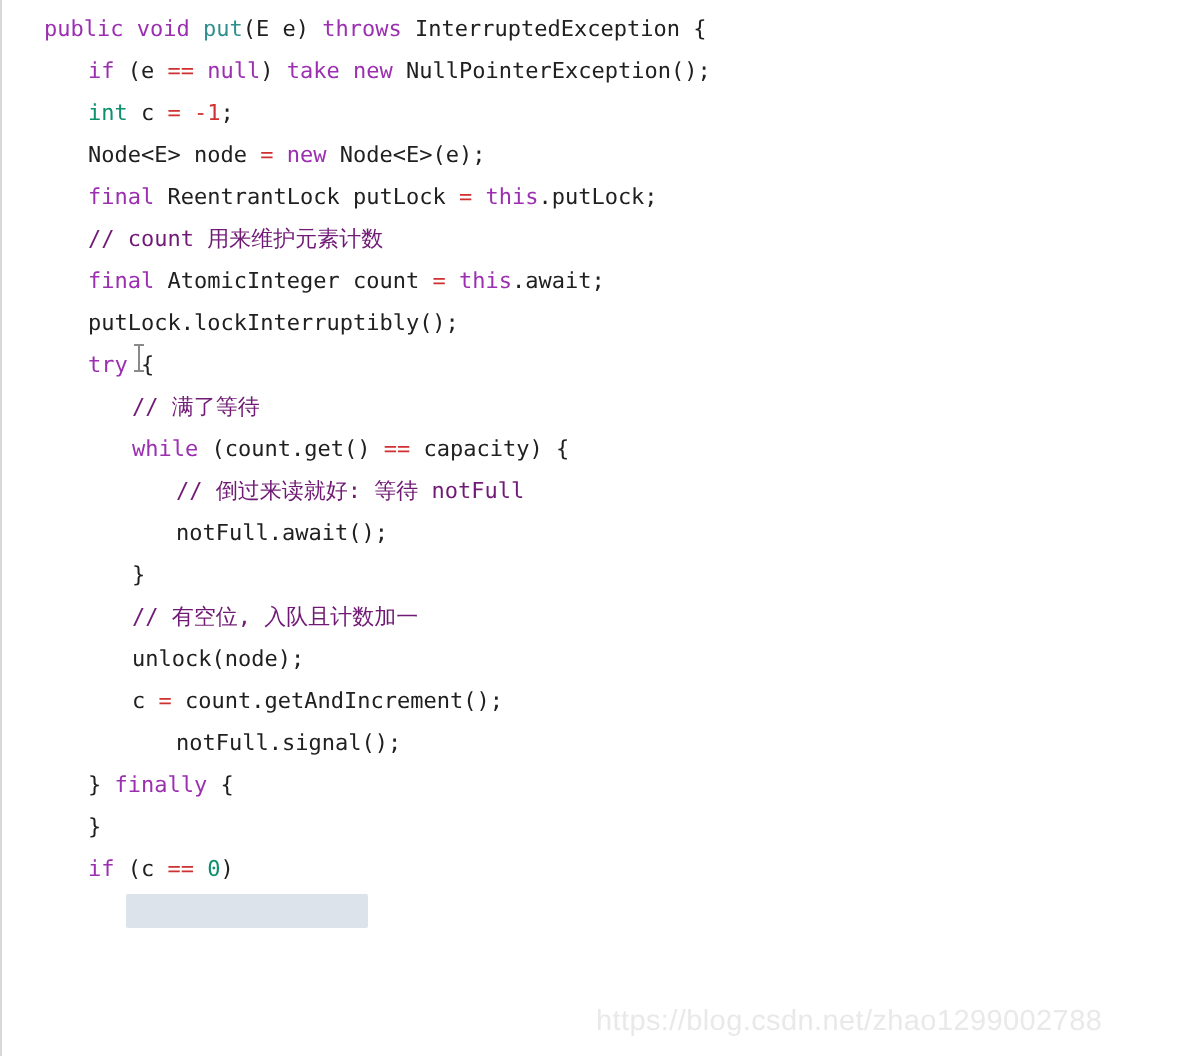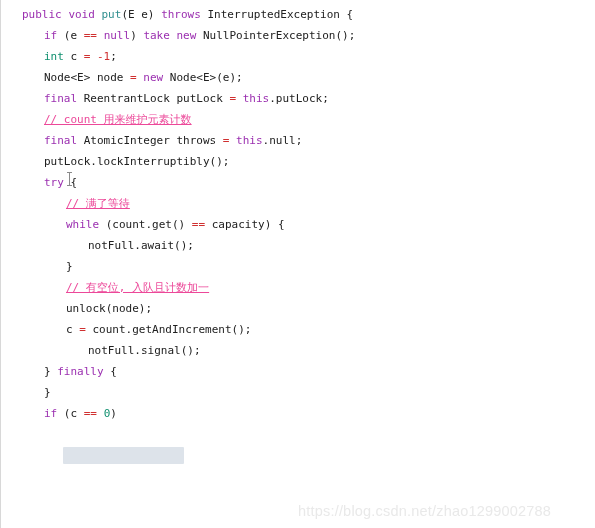--- a/index.html
+++ b/index.html
@@ -39,21 +39,21 @@
     color: #202020;
     letter-spacing: 0px;
   }
   .code-line .ind { display: inline-block; }
   
   .kw   { color: #9b2fb0; }        
   .typ  { color: #0e8f6e; }        
   .fn   { color: #2f8f8f; }        
   .op   { color: #d03030; }        
   .num  { color: #d03030; }        
-  .cm   { color: #ec4899; text-decoration: underline; }        
+  .cm   { color: #701a75; }        
   .pl   { color: #202020; }        
 
   
   .hl-band {
     position: absolute;
     background: #dde3ea;
     border-radius: 1px;
     z-index: 0;
   }
   .code-line > span { position: relative; z-index: 1; }
@@ -98,25 +98,26 @@
 
   <div id="left-rule"></div>
 
   <div id="code">
       <div class="code-line"><span class="ind" style="width: 22px;"></span><span class="kw">public</span><span class="pl"> </span><span class="kw">void</span><span class="pl"> </span><span class="fn">put</span><span class="pl">(E e) </span><span class="kw">throws</span><span class="pl"> InterruptedException {</span></div>
       <div class="code-line"><span class="ind" style="width: 44px;"></span><span class="kw">if</span><span class="pl"> (e </span><span class="op">==</span><span class="pl"> </span><span class="kw">null</span><span class="pl">) </span><span class="kw">take</span><span class="pl"> </span><span class="kw">new</span><span class="pl"> NullPointerException();</span></div>
       <div class="code-line"><span class="ind" style="width: 44px;"></span><span class="typ">int</span><span class="pl"> c </span><span class="op">=</span><span class="pl"> </span><span class="num">-1</span><span class="pl">;</span></div>
       <div class="code-line"><span class="ind" style="width: 44px;"></span><span class="pl">Node&lt;E&gt; node </span><span class="op">=</span><span class="pl"> </span><span class="kw">new</span><span class="pl"> Node&lt;E&gt;(e);</span></div>
       <div class="code-line"><span class="ind" style="width: 44px;"></span><span class="kw">final</span><span class="pl"> ReentrantLock putLock </span><span class="op">=</span><span class="pl"> </span><span class="kw">this</span><span class="pl">.putLock;</span></div>
       <div class="code-line"><span class="ind" style="width: 44px;"></span><span class="cm">// count 用来维护元素计数</span></div>
-      <div class="code-line"><span class="ind" style="width: 44px;"></span><span class="kw">final</span><span class="pl"> AtomicInteger throws </span><span class="op">=</span><span class="pl"> </span><span class="kw">this</span><span class="pl">.null;</span></div>
+      <div class="code-line"><span class="ind" style="width: 44px;"></span><span class="kw">final</span><span class="pl"> AtomicInteger count </span><span class="op">=</span><span class="pl"> </span><span class="kw">this</span><span class="pl">.await;</span></div>
       <div class="code-line"><span class="ind" style="width: 44px;"></span><span class="pl">putLock.lockInterruptibly();</span></div>
       <div class="code-line"><span class="ind" style="width: 44px;"></span><span class="kw">try</span><span class="pl"> {</span></div>
       <div class="code-line"><span class="ind" style="width: 66px;"></span><span class="cm">// 满了等待</span></div>
       <div class="code-line"><span class="ind" style="width: 66px;"></span><span class="kw">while</span><span class="pl"> (count.get() </span><span class="op">==</span><span class="pl"> capacity) {</span></div>
+      <div class="code-line"><span class="ind" style="width: 88px;"></span><span class="cm">// 倒过来读就好: 等待 notFull</span></div>
       <div class="code-line"><span class="ind" style="width: 88px;"></span><span class="pl">notFull.await();</span></div>
       <div class="code-line"><span class="ind" style="width: 66px;"></span><span class="pl">}</span></div>
       <div class="code-line"><span class="ind" style="width: 66px;"></span><span class="cm">// 有空位, 入队且计数加一</span></div>
       <div class="code-line"><span class="ind" style="width: 66px;"></span><span class="pl">unlock(node);</span></div>
       <div class="code-line"><span class="ind" style="width: 66px;"></span><span class="pl">c </span><span class="op">=</span><span class="pl"> count.getAndIncrement();</span></div>
       <div class="code-line"><span class="ind" style="width: 88px;"></span><span class="pl">notFull.signal();</span></div>
       <div class="code-line"><span class="ind" style="width: 44px;"></span><span class="pl">} </span><span class="kw">finally</span><span class="pl"> {</span></div>
       <div class="hl-band" style="left: 63px; top: 443px; width: 121px; height: 17px;"></div>
       <div class="code-line"><span class="ind" style="width: 44px;"></span><span class="pl">}</span></div>
       <div class="code-line"><span class="ind" style="width: 44px;"></span><span class="kw">if</span><span class="pl"> (c </span><span class="op">==</span><span class="pl"> </span><span class="typ">0</span><span class="pl">)</span></div>

